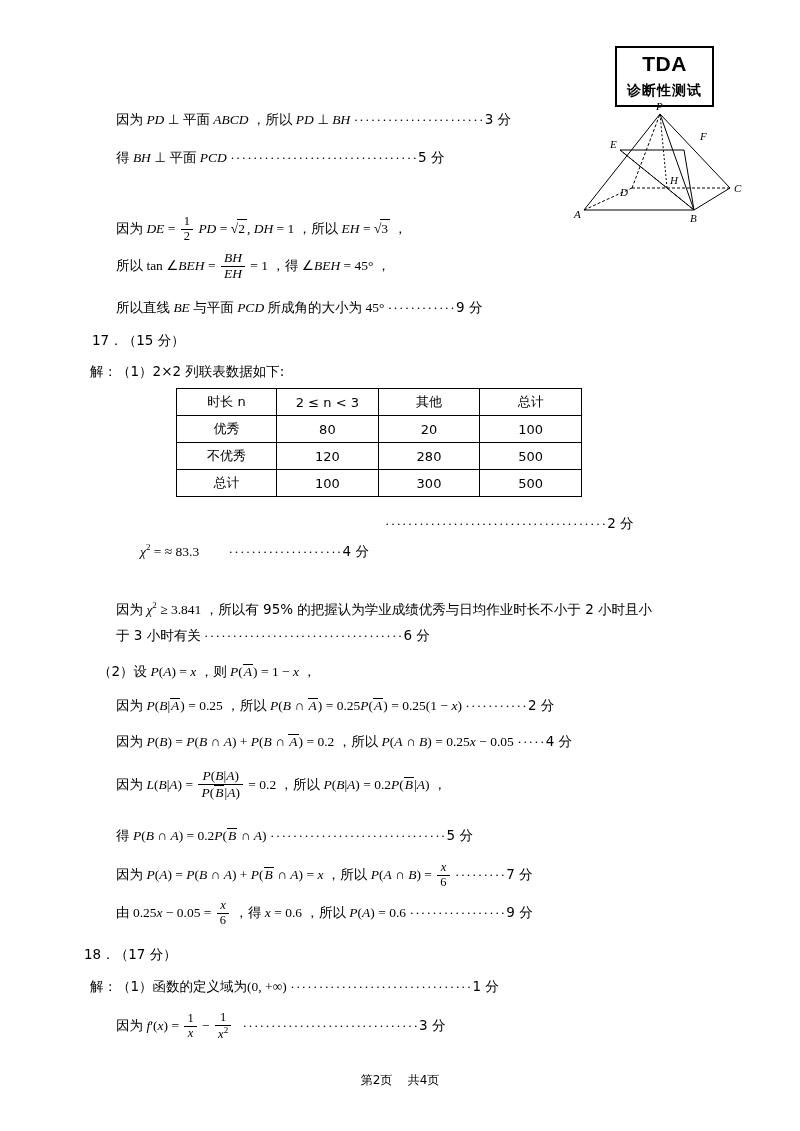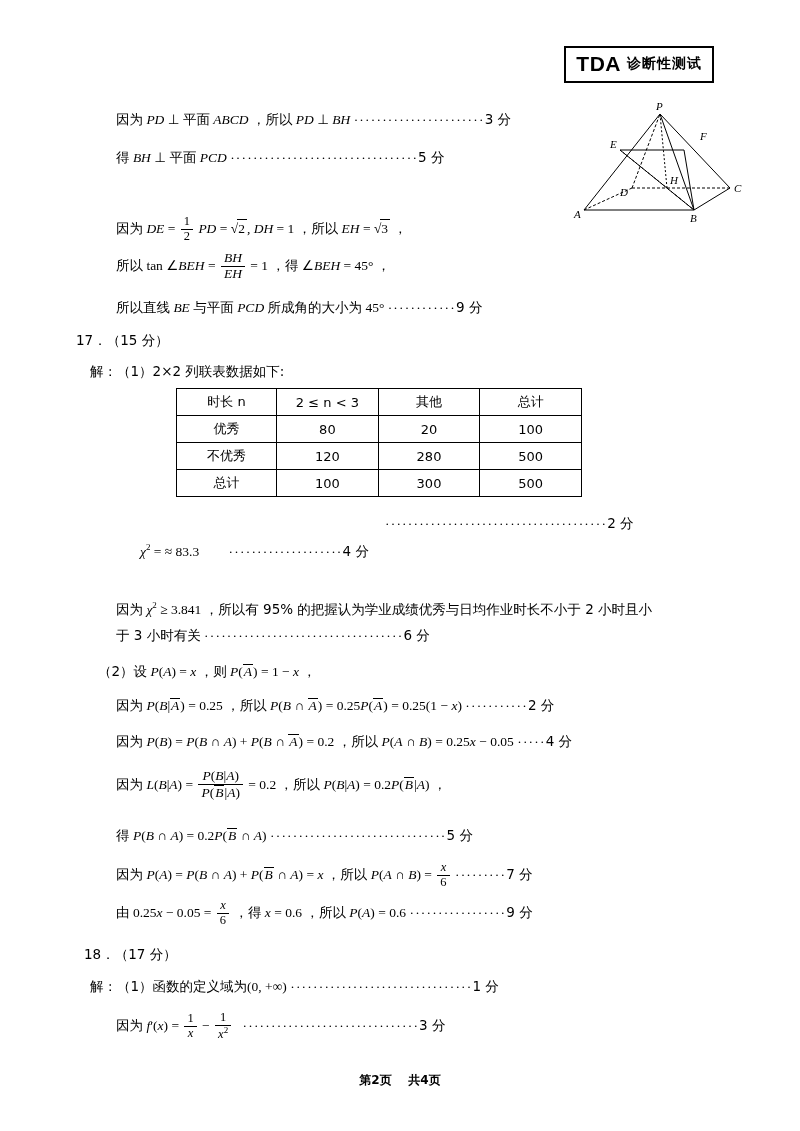--- a/index.html
+++ b/index.html
@@ -7,21 +7,21 @@
     width:800px;height:1131px;background:#ffffff;
     font-family:"Liberation Serif", serif;
     color:#000;position:relative;overflow:hidden;
   }
   .page{position:relative;width:800px;height:1131px;}
 
   
   .stamp{
     position:absolute;top:46px;right:86px;
     border:2px solid #000;padding:4px 10px 5px 10px;
-    display:flex;align-items:center;gap:6px;background:#fff;
+    display:flex;align-items:center;gap:6px;background:#fff;flex-direction:column;
   }
   .stamp .tda{font-family:"Liberation Sans",sans-serif;font-weight:bold;font-size:21px;letter-spacing:0.5px;}
   .stamp .cn{font-family:"DejaVu Sans",sans-serif;font-weight:bold;font-size:14px;letter-spacing:1px;}
   .ln{position:absolute;font-size:13.5px;line-height:18px;white-space:nowrap;}
   .cn{font-family:"DejaVu Sans",sans-serif;}
   .it{font-style:italic;font-family:"Liberation Serif",serif;}
   .dots{letter-spacing:1.2px;font-family:"Liberation Serif",serif;}
   .score{font-family:"DejaVu Sans",sans-serif;}
 
   
@@ -41,21 +41,21 @@
   }
   table.contingency td{border:1px solid #000;text-align:center;padding:3px 0;height:20px;}
 
   
   .figure{position:absolute;}
   .figure svg{display:block;}
 
   
   .footer{
     position:absolute;left:0;right:0;bottom:42px;text-align:center;
-    font-size:12px;font-family:"DejaVu Sans",sans-serif;font-weight:bold;
+    font-size:12px;font-family:"DejaVu Sans",sans-serif;
   }
 </style>
 </head>
 <body>
 
 <div class="page">
 
   <div class="stamp">
     <span class="tda">TDA</span>
     <span class="cn">诊断性测试</span>
@@ -112,21 +112,21 @@
     <span class="cn">所以</span> tan ∠<span class="it">BEH</span> =
     <span class="frac bigfrac"><span class="num it">BH</span><span class="den it">EH</span></span>
     = 1 <span class="cn">，得</span> ∠<span class="it">BEH</span> = 45° <span class="cn">，</span>
   </div>
 
   <div class="ln" style="left:116px;top:298px;">
     <span class="cn">所以直线</span> <span class="it">BE</span> <span class="cn">与平面</span> <span class="it">PCD</span> <span class="cn">所成角的大小为</span> 45°
     <span class="dots">············</span><span class="score">9 分</span>
   </div>
 
-  <div class="ln" style="left:76px;top:331px;">
+  <div class="ln" style="left:92px;top:331px;">
     <span class="score">17．</span><span class="cn">（15 分）</span>
   </div>
 
   <div class="ln" style="left:90px;top:362px;">
     <span class="cn">解：</span><span class="cn">（1）</span><span class="cn">2×2 列联表数据如下:</span>
   </div>
 
   <table class="contingency" style="left:176px;top:388px;width:406px;">
     <tbody>
         <tr>

